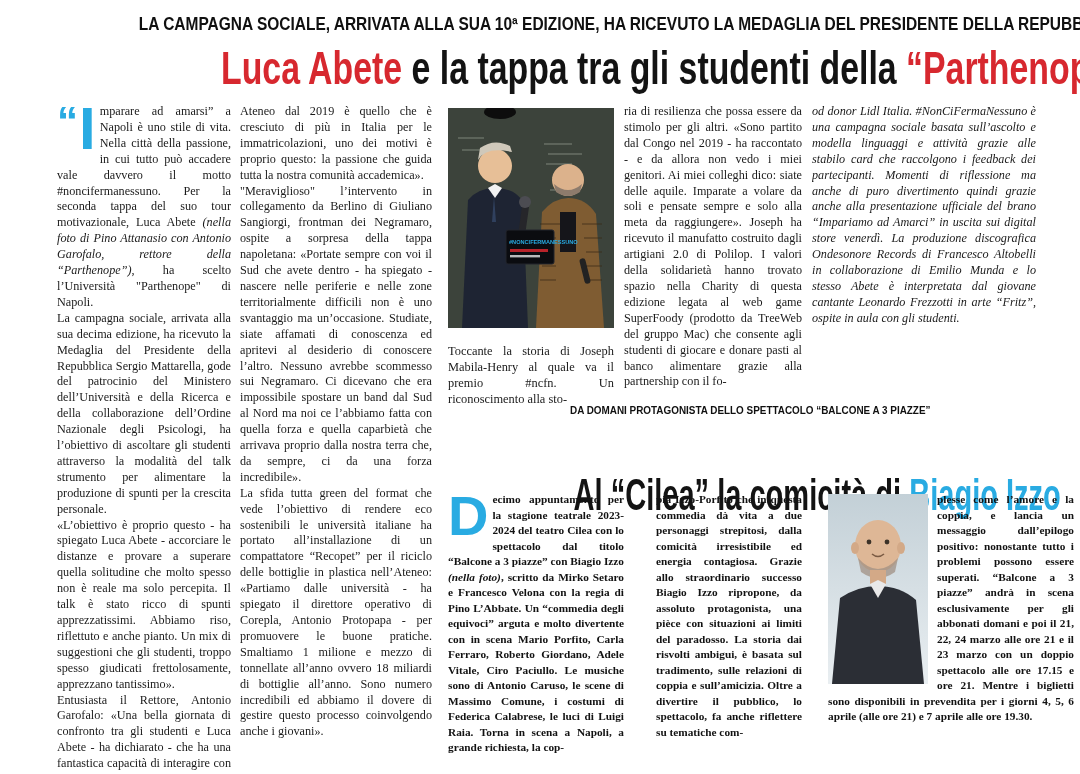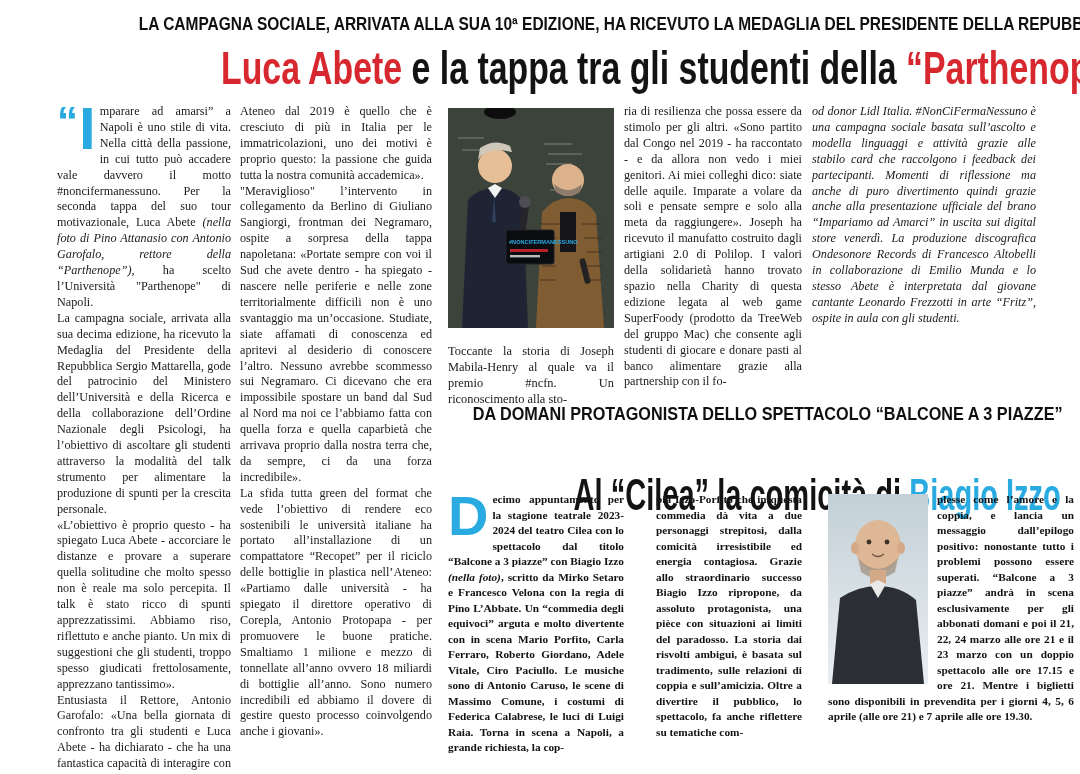--- a/index.html
+++ b/index.html
@@ -9,21 +9,21 @@
     font-family:"Liberation Serif", serif;
   }
   
   .kicker {
     position:absolute; text-align:center; white-space:nowrap;
     font-family:"Liberation Sans", sans-serif; font-weight:bold; color:#101010;
   }
   .kicker > span { display:inline-block; white-space:nowrap; transform-origin:center; }
   .kicker1 { left:45px; top:14px; width:990px; font-size:18px; }
   .kicker1 > span { transform:scaleX(0.86); }
-  .kicker2 { left:440px; top:404px; width:588px; font-size:18px;text-align:center; }
+  .kicker2 { left:456px; top:404px; width:588px; font-size:11px;text-align:center; }
   .kicker2 > span { transform:scaleX(0.90); }
   .headline { position:absolute; margin:0; font-family:"Liberation Sans", sans-serif; font-weight:bold; line-height:1.0; white-space:nowrap; text-align:center; }
   .headline > span { display:inline-block; white-space:nowrap; transform-origin:center; }
   .headline1 { left:45px; top:44px; width:990px; font-size:47px; }
   .headline1 > span { transform:scaleX(0.72); }
   .headline2 { left:448px; top:426px; width:588px; font-size:44px;margin-top:47px; }
   .headline2 > span { transform:scaleX(0.66); }
   .red  { color:#d7282f; }
   .cyan { color:#29abe2; }
   .black{ color:#131313; }

